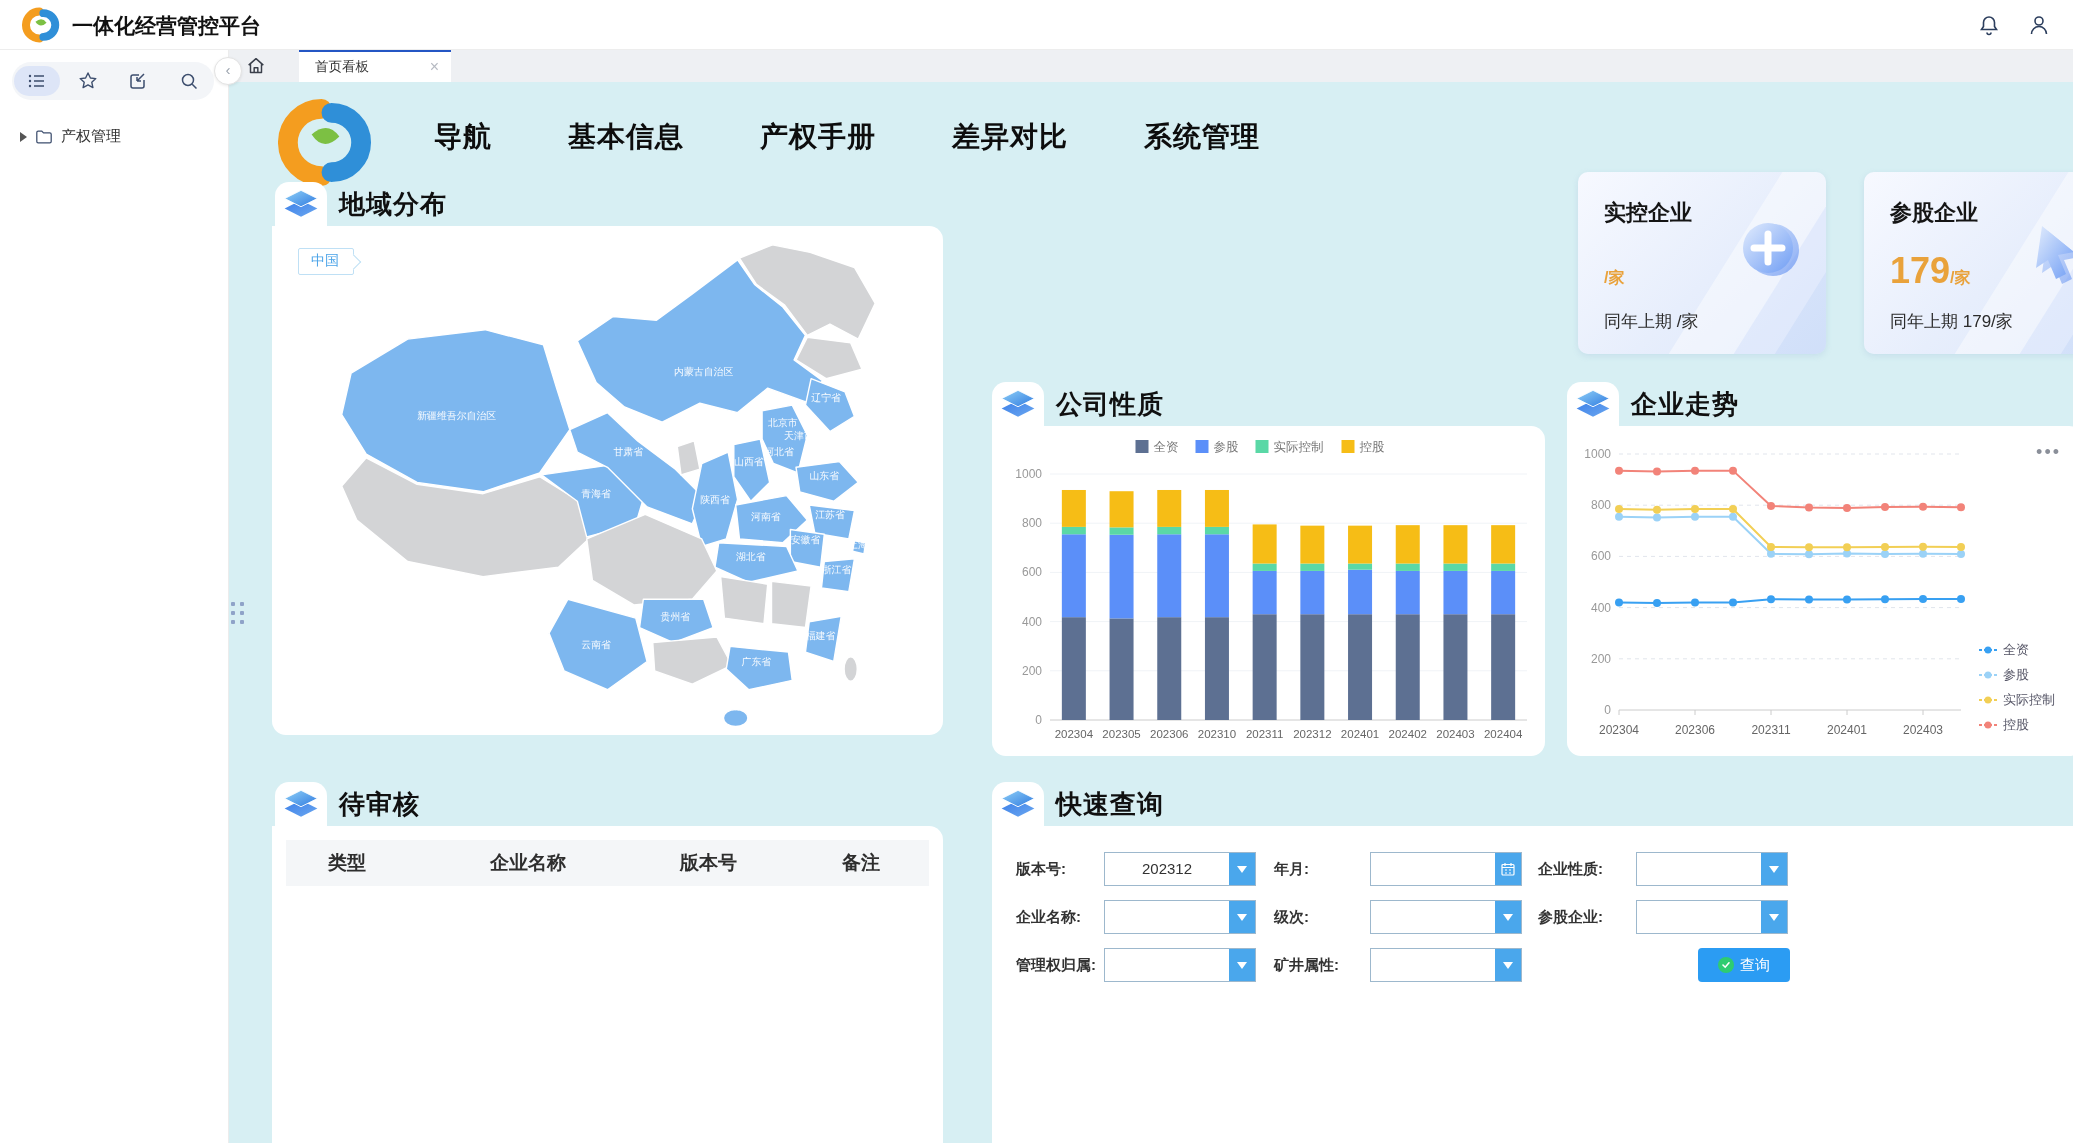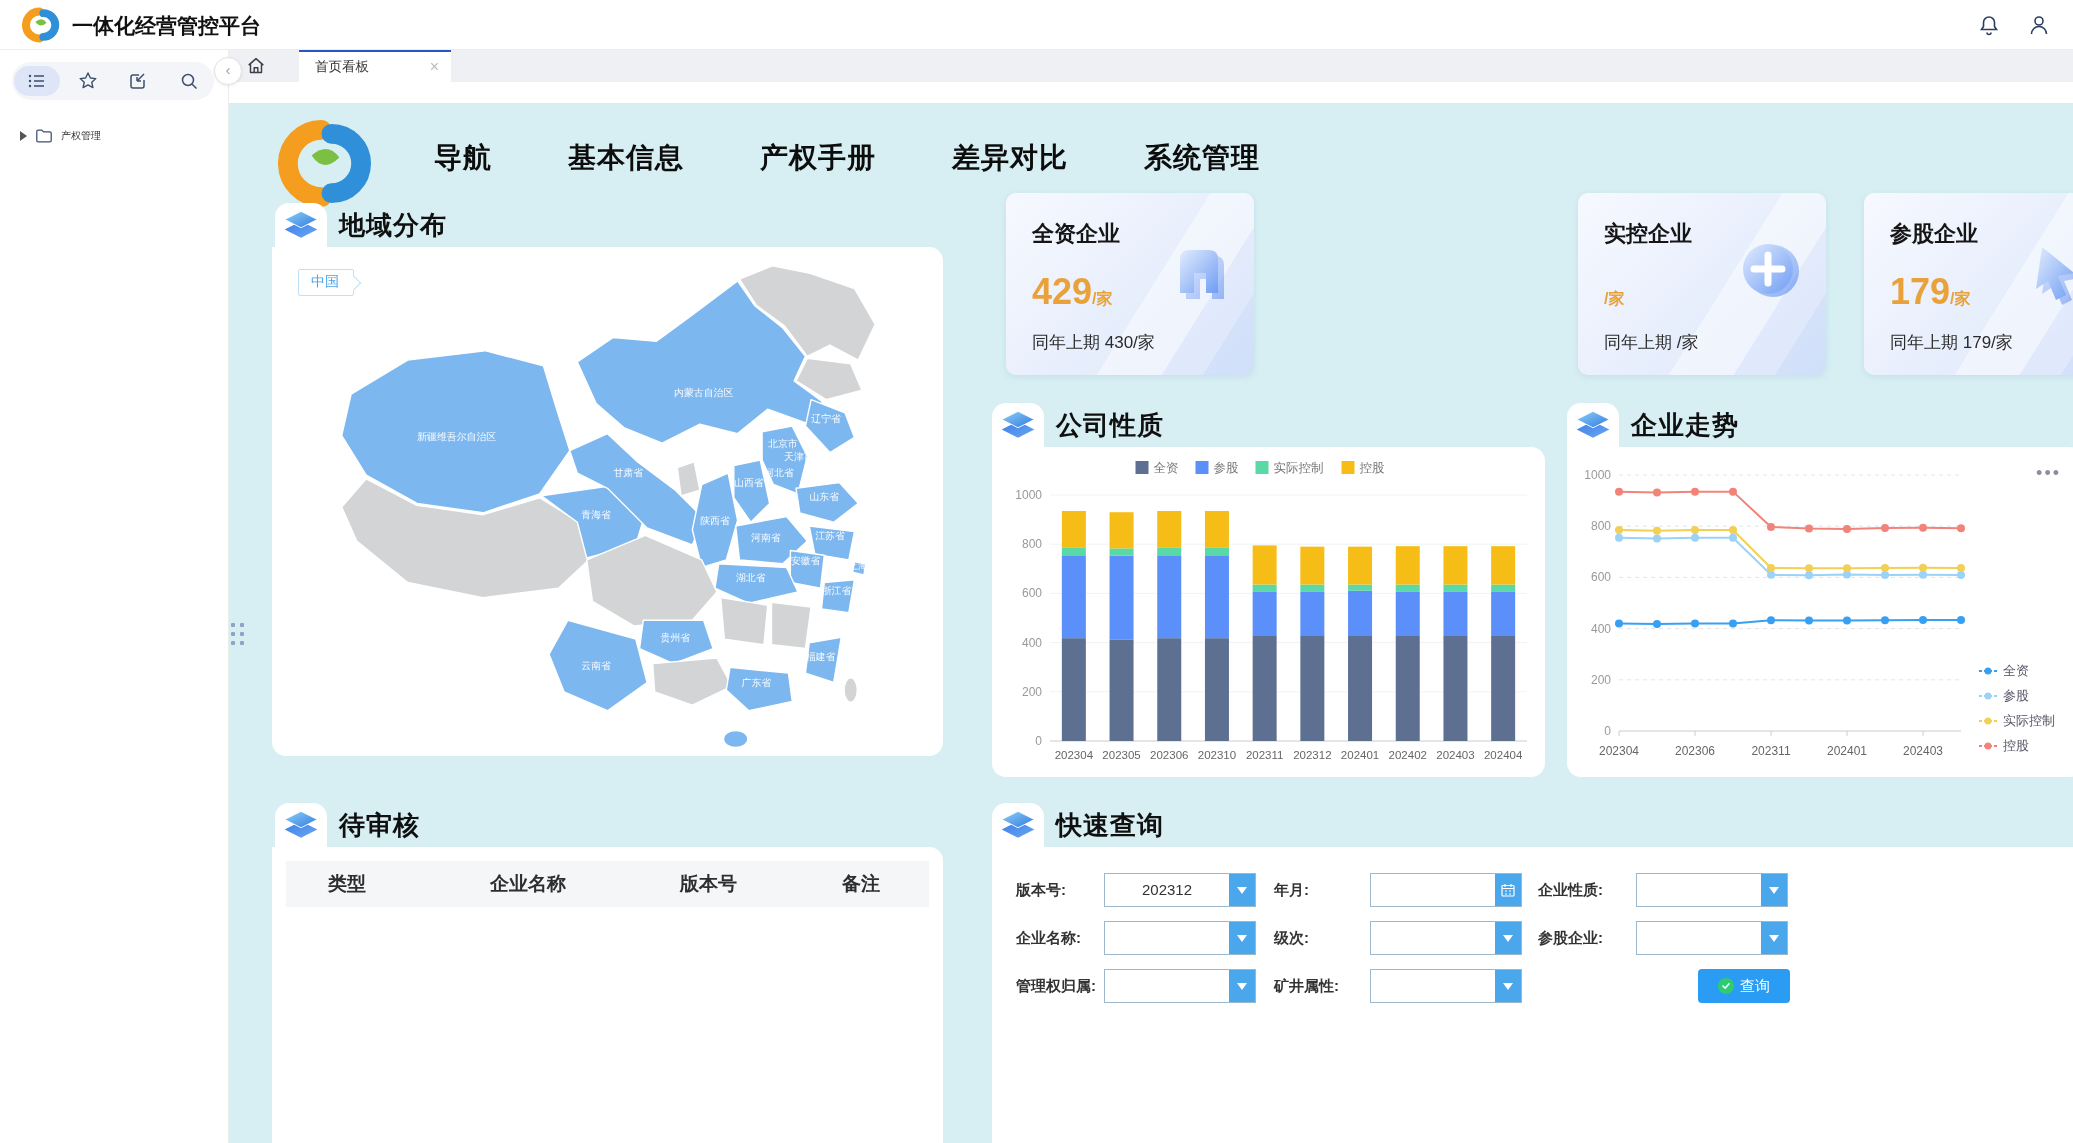--- a/index.html
+++ b/index.html
@@ -18,30 +18,30 @@
            border-right:1px solid #ececec;z-index:20;}
   .tools-pill{position:absolute;left:12px;top:13px;width:202px;height:38px;background:#f3f5f8;
               border-radius:19px;display:flex;align-items:center;justify-content:space-around;}
   .tool{width:46px;height:30px;display:flex;align-items:center;justify-content:center;border-radius:15px;cursor:pointer;}
   .tool.active{background:#dde5f7;}
   .collapse-btn{position:absolute;left:214px;top:8px;width:26px;height:26px;border-radius:50%;
                 background:#fff;border:1px solid #e3e3e3;color:#9aa2ad;font-size:15px;line-height:24px;
                 text-align:center;cursor:pointer;box-shadow:0 1px 3px rgba(0,0,0,.08);}
   .tree-item{position:absolute;left:20px;top:78px;display:flex;align-items:center;gap:8px;cursor:pointer;}
   .caret{width:0;height:0;border-left:7px solid #555;border-top:5px solid transparent;border-bottom:5px solid transparent;}
-  .tree-label{font-size:10px;color:#333;}
+  .tree-label{font-size:15px;color:#333;}
   
   .tabbar{position:absolute;left:229px;top:49px;right:0;height:33px;background:#eef0f3;z-index:10;}
   .home-btn{position:absolute;left:16px;top:6px;width:22px;height:22px;cursor:pointer;}
   .tab{position:absolute;left:70px;top:0;width:152px;height:33px;background:#fff;
        border-top:3px solid #2456c4;box-sizing:border-box;display:flex;align-items:center;cursor:pointer;justify-content:center;}
   .tab-label{font-size:13.5px;color:#333;margin-left:16px;flex:1;}
   .tab-close{color:#b6bac2;font-size:16px;margin-right:12px;cursor:pointer;}
   
-  .main{position:absolute;left:229px;top:82px;right:0;bottom:0;background:#d7eff3;overflow:hidden;margin-top:21px;}
+  .main{position:absolute;left:229px;top:82px;right:0;bottom:0;background:#d7eff3;overflow:hidden;}
   .drag-handle{position:absolute;left:2px;top:520px;width:14px;height:36px;
                display:grid;grid-template-columns:4px 4px;grid-auto-rows:4px;gap:5px;}
   .drag-handle i{background:#8fa3c8;border-radius:1px;}
   .big-logo{position:absolute;left:49px;top:13px;width:95px;height:95px;}
   .nav-row{position:absolute;left:205px;top:36px;display:flex;gap:76px;}
   .nav-item{font-size:28px;font-weight:800;color:#0d0d0d;cursor:pointer;letter-spacing:1px;}
   
   .panel-head{position:absolute;display:flex;align-items:center;height:44px;}
   .layer-tab{width:52px;height:44px;background:#fff;border-radius:14px 14px 0 0;
              display:flex;align-items:center;justify-content:center;}
@@ -257,35 +257,20 @@
         <text x="482" y="354" text-anchor="middle" font-size="10.5" fill="#ffffff" fill-opacity="0.95">湖北省</text>
         <text x="573" y="368" text-anchor="middle" font-size="10.5" fill="#ffffff" fill-opacity="0.95">浙江省</text>
         <text x="402" y="418" text-anchor="middle" font-size="10.5" fill="#ffffff" fill-opacity="0.95">贵州省</text>
         <text x="318" y="448" text-anchor="middle" font-size="10.5" fill="#ffffff" fill-opacity="0.95">云南省</text>
         <text x="556" y="438" text-anchor="middle" font-size="10.5" fill="#ffffff" fill-opacity="0.95">福建省</text>
         <text x="488" y="466" text-anchor="middle" font-size="10.5" fill="#ffffff" fill-opacity="0.95">广东省</text>
         <text x="466" y="512" text-anchor="middle" font-size="10.5" fill="#ffffff" fill-opacity="0.95">海南省</text>
       </svg>
   </div>
 
-  <div class="card" style="left:777px">
-    <div class="card-deco d1"></div>
-      <div class="card-deco d2"></div>
-    <div class="card-title">全资企业</div>
-    <div class="card-val">
-      <span class="num">429</span><span class="unit">/家</span>
-    </div>
-    <div class="card-cmp">同年上期 430/家</div>
-    <div class="card-icon">
-      <svg width="86" height="96" viewBox="0 0 86 96">
-        <path d="M26,72 V38 q0,-9 9,-9 h20 q9,0 9,9 v34 h-12 V52 h-12 v20 Z" fill="url(#gIconDark)" opacity=".5" transform="translate(6,6)"></path>
-        <path d="M26,72 V38 q0,-9 9,-9 h20 q9,0 9,9 v34 h-12 V52 h-12 v20 Z" fill="url(#gIcon)"></path>
-      </svg>
-    </div>
-  </div>
   <div class="card" style="left:1349px">
     <div class="card-deco d1"></div>
       <div class="card-deco d2"></div>
     <div class="card-title">实控企业</div>
     <div class="card-val">
       <span class="num"></span><span class="unit">/家</span>
     </div>
     <div class="card-cmp">同年上期 /家</div>
     <div class="card-icon">
       <svg width="86" height="96" viewBox="0 0 86 96">

